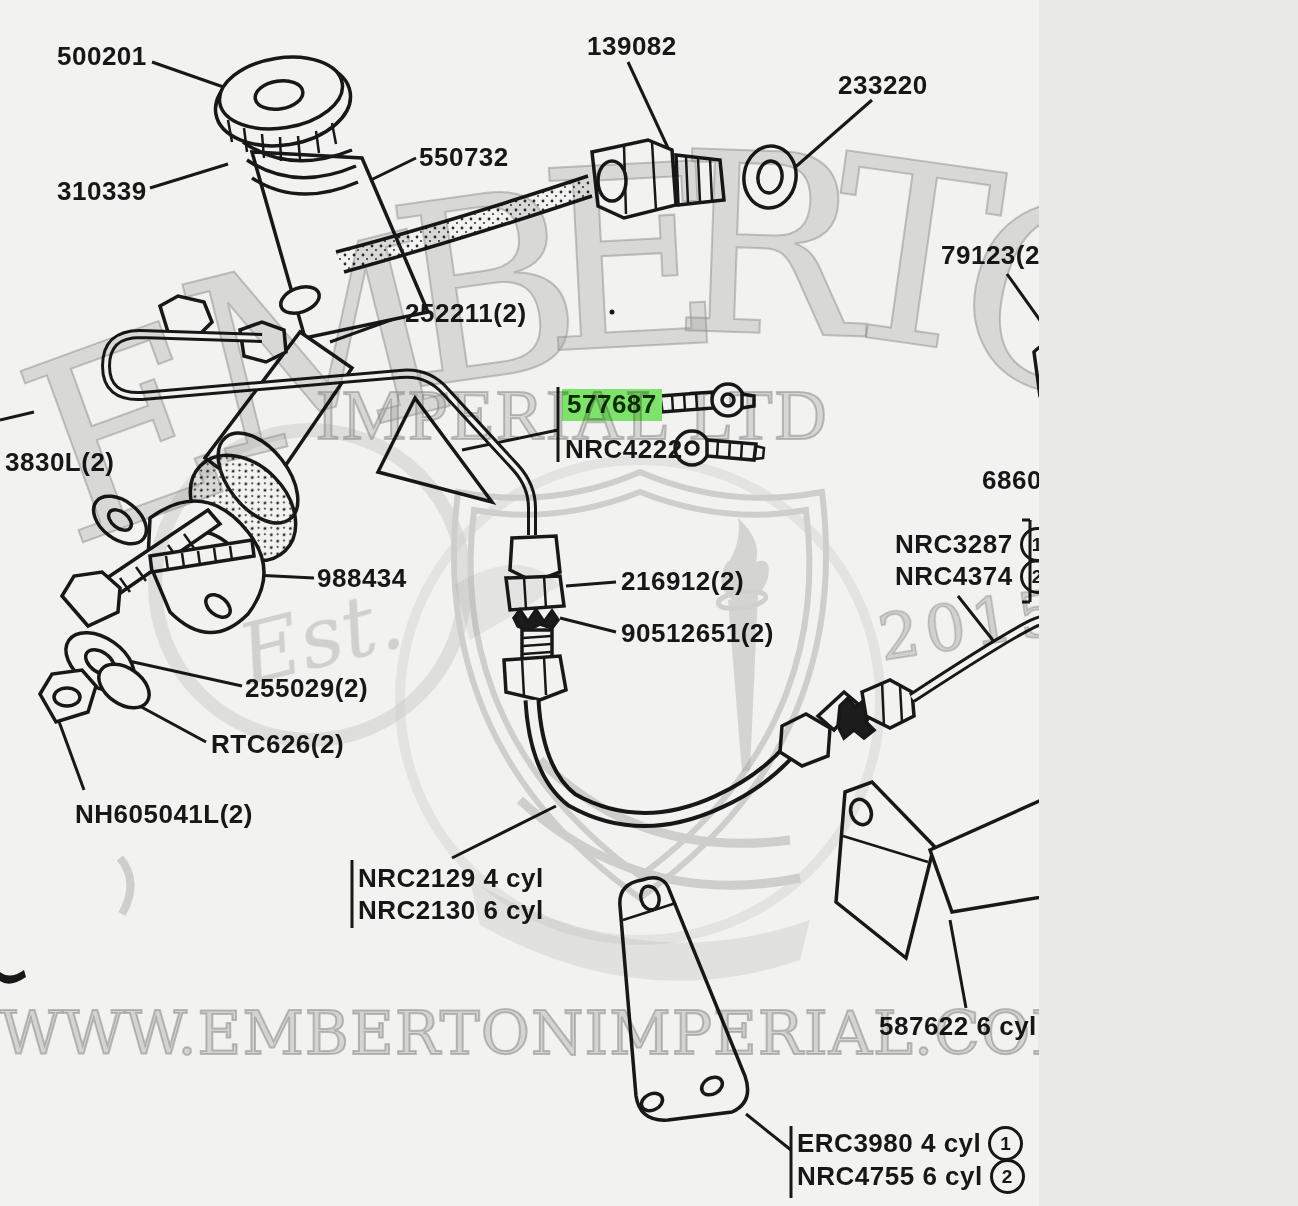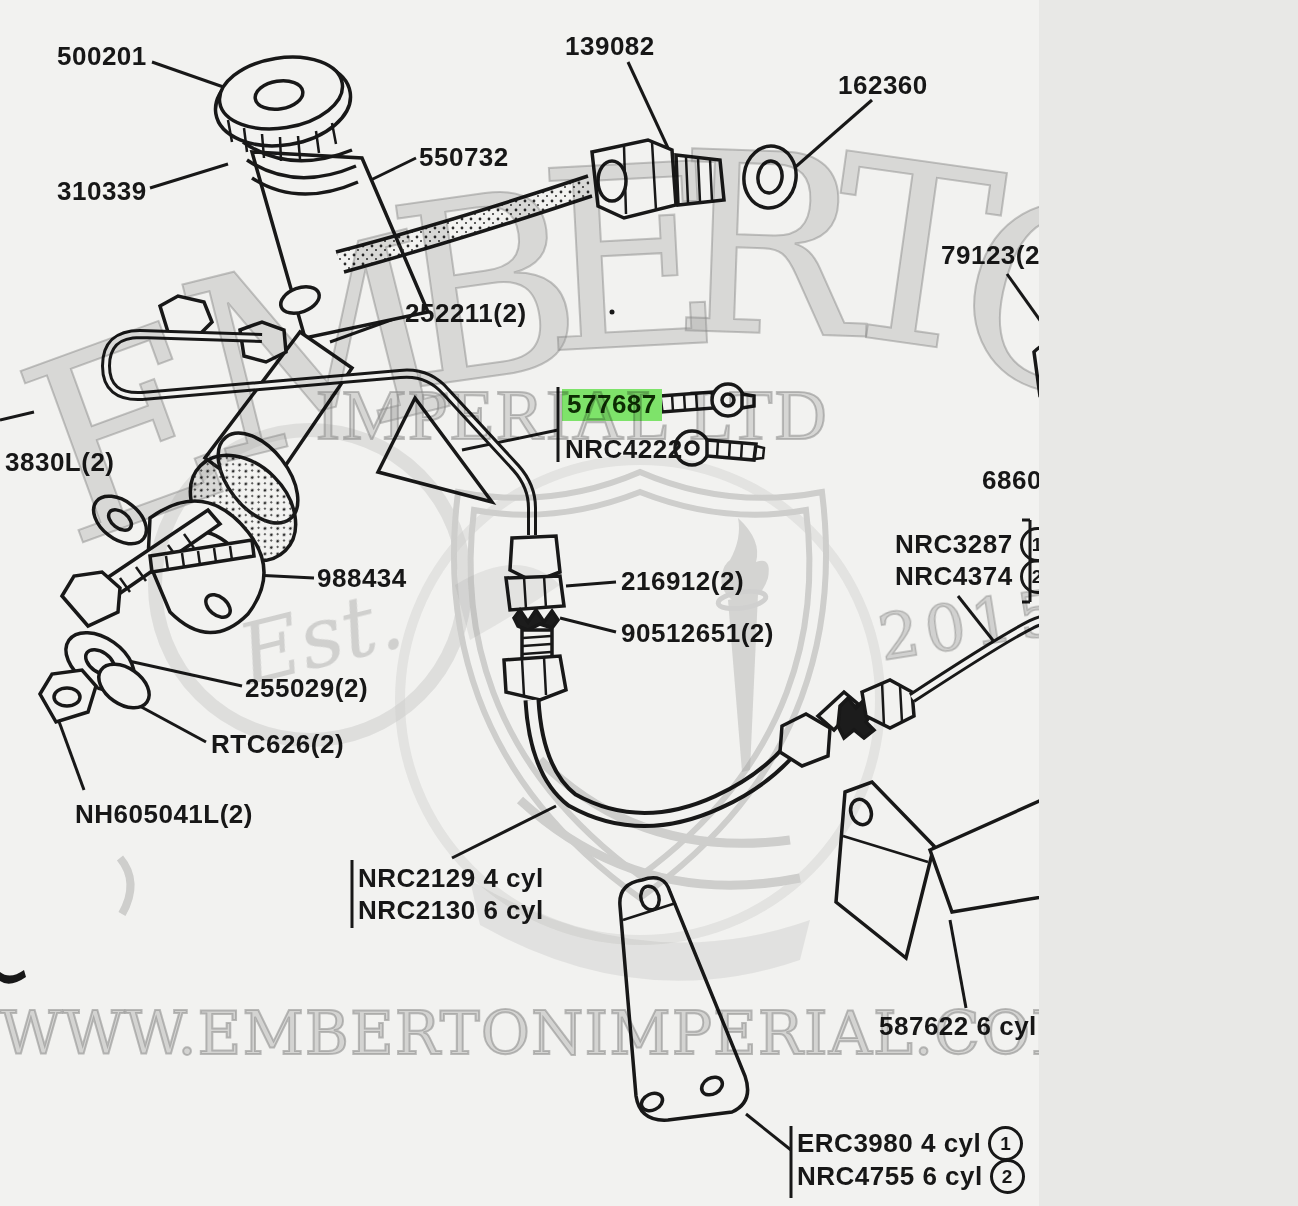--- a/index.html
+++ b/index.html
@@ -245,25 +245,25 @@
         <circle cx="692" cy="448" r="6"></circle>
       <path d="M707,440 L756,444 L754,460 L707,456 Z"></path>
       <path d="M718,441 L717,457 M730,442 L729,458 M742,443 L741,459 M756,446 L764,448 L763,458 L754,459 Z" stroke-width="2.5" fill="none"></path>
     </g>
   </svg>
 
   <div class="labels">
     <div class="plabel" style="left:57px;top:42px">
         <span class="txt">500201</span>
       </div>
-    <div class="plabel" style="left:565px;top:32px">
+    <div class="plabel" style="left:587px;top:32px">
         <span class="txt">139082</span>
       </div>
     <div class="plabel" style="left:838px;top:71px">
-        <span class="txt">162360</span>
+        <span class="txt">233220</span>
       </div>
     <div class="plabel" style="left:1063px;top:153px">
         <span class="txt">AAU3686(2)</span>
         <span class="badge">2</span>
       </div>
     <div class="plabel" style="left:57px;top:177px">
         <span class="txt">310339</span>
       </div>
     <div class="plabel" style="left:419px;top:143px">
         <span class="txt">550732</span>

